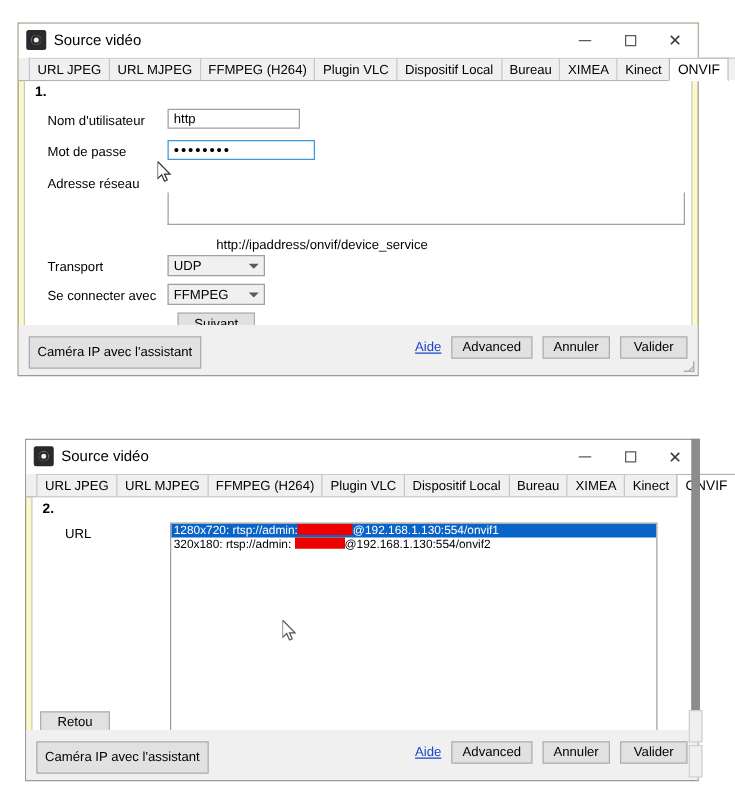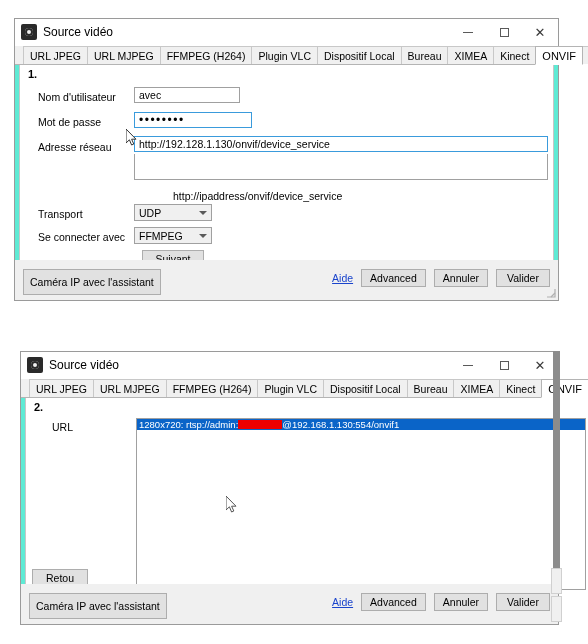--- a/index.html
+++ b/index.html
@@ -11,21 +11,21 @@
   }
   .page {
     position: relative;
     width: 588px; height: 644px;
     background: #ffffff;
   }
 
   
   .window {
     position: absolute;
-    background: #5eead4;
+    background: #fef9c3;
     border: 1px solid #9a9a9a;
     box-sizing: border-box;
     font-size: 11px;
     color: #000;
   }
   .window.w1 { left: 14px; top: 18px; width: 545px; height: 283px; }
   .window.w2 { left: 20px; top: 351px; width: 539px; height: 274px; }
 
   .titlebar {
     height: 26px;
@@ -315,27 +315,26 @@
       <div class="tab">Kinect</div>
       <div class="tab active">ONVIF</div>
       <div class="tab">Custom</div>
 
     </div>
 
     <div class="panel">
       <div class="step-num">1.</div>
 
       <div class="field-label" style="left:18px; top:26px;">Nom d'utilisateur</div>
-      <div class="txtbox" style="left:114px; top:22px; width:106px; height:16px;">avec</div>
+      <div class="txtbox" style="left:114px; top:22px; width:106px; height:16px;">http</div>
 
       <div class="field-label" style="left:18px; top:51px;">Mot de passe</div>
       <div class="txtbox pwd focus" style="left:114px; top:47px; width:118px; height:16px;">••••••••</div>
 
       <div class="field-label" style="left:18px; top:76px;">Adresse réseau</div>
-      <div class="txtbox focus" style="left:114px; top:71px; width:414px; height:16px;">http://192.128.1.130/onvif/device_service</div>
       <div class="txtbox" style="left:114px; top:89px; width:414px; height:26px; border-top:none;"></div>
 
       <div class="hinttext" style="left:117px; top:125px;">http://ipaddress/onvif/device_service</div>
 
       <div class="field-label" style="left:18px; top:143px;">Transport</div>
       <div class="combo" style="left:114px; top:139px; width:78px;">
         <span>UDP</span>
         <span class="arrow"></span>
       </div>
 
@@ -390,23 +389,26 @@
       <div class="tab">Kinect</div>
       <div class="tab active">ONVIF</div>
 
     </div>
 
     <div class="panel">
       <div class="step-num">2.</div>
 
       <div class="field-label" style="left:26px; top:23px;">URL</div>
 
-      <div class="listbox" style="left:110px; top:20px; width:450px; height:172px;">
+      <div class="listbox" style="left:110px; top:20px; width:390px; height:172px;">
         <div class="listitem selected">
           <span>1280x720: rtsp://admin:</span><span class="redaction" style="width:44px;"></span><span>@192.168.1.130:554/onvif1</span>
+        </div>
+        <div class="listitem">
+          <span>320x180: rtsp://admin: </span><span class="redaction" style="width:40px;"></span><span>@192.168.1.130:554/onvif2</span>
         </div>
       </div>
 
       <div class="btn abs" style="left:6px; top:171px; width:56px; height:17px;">Retou</div>
 
       <svg class="cursor" style="left:200px; top:98px;" viewBox="0 0 12 19">
         <polygon points="0,0 0,14 3.4,10.8 5.6,16 7.8,15 5.6,10.2 10,10.2" fill="#ffffff" stroke="#555555" stroke-width="1"></polygon>
       </svg>
     </div>
 

